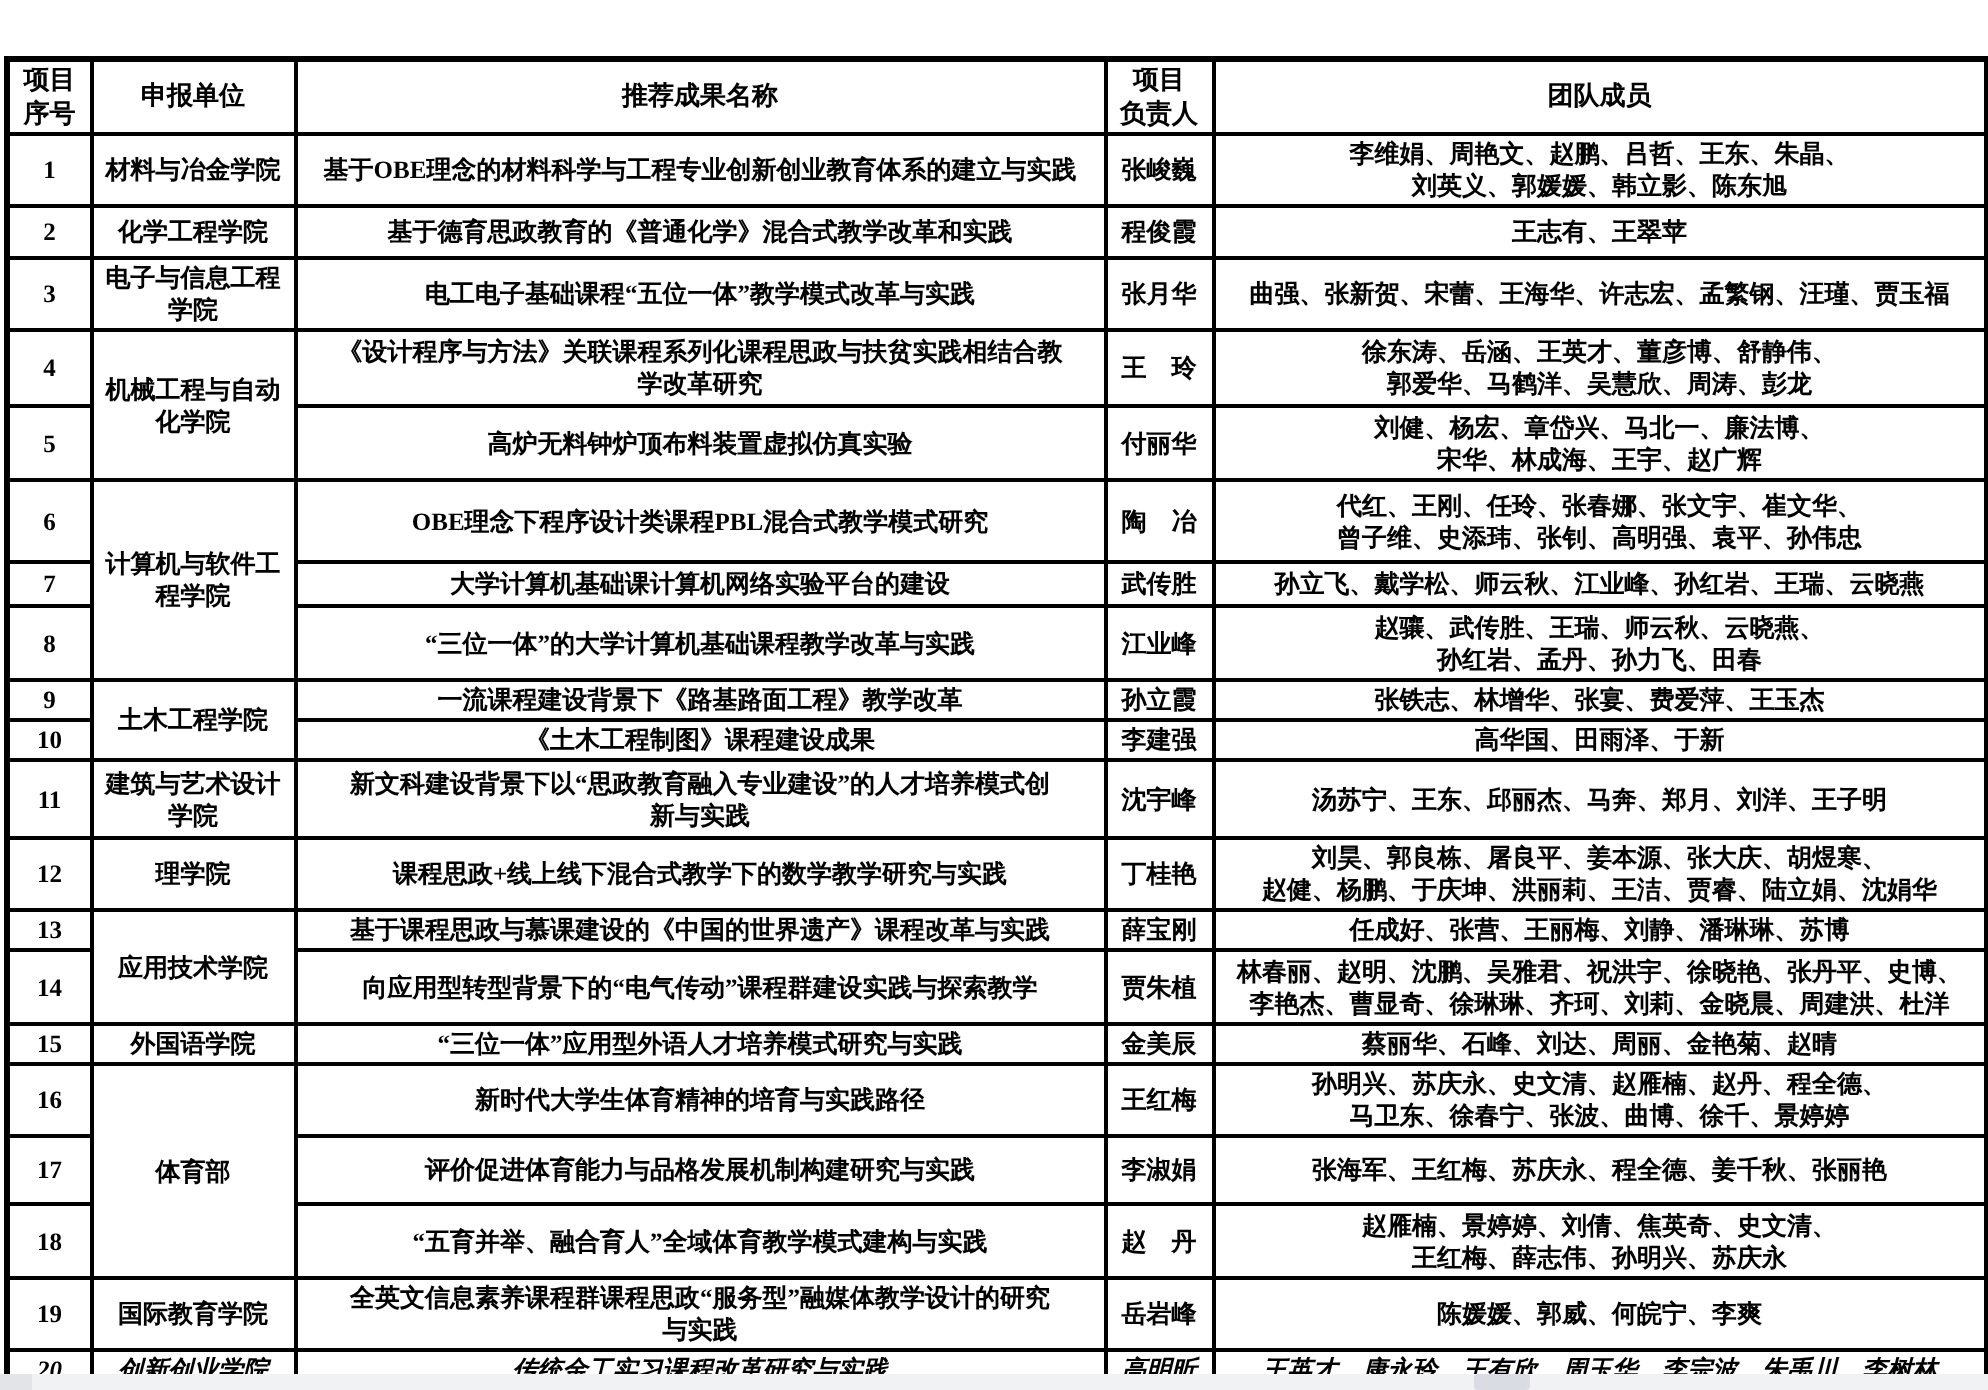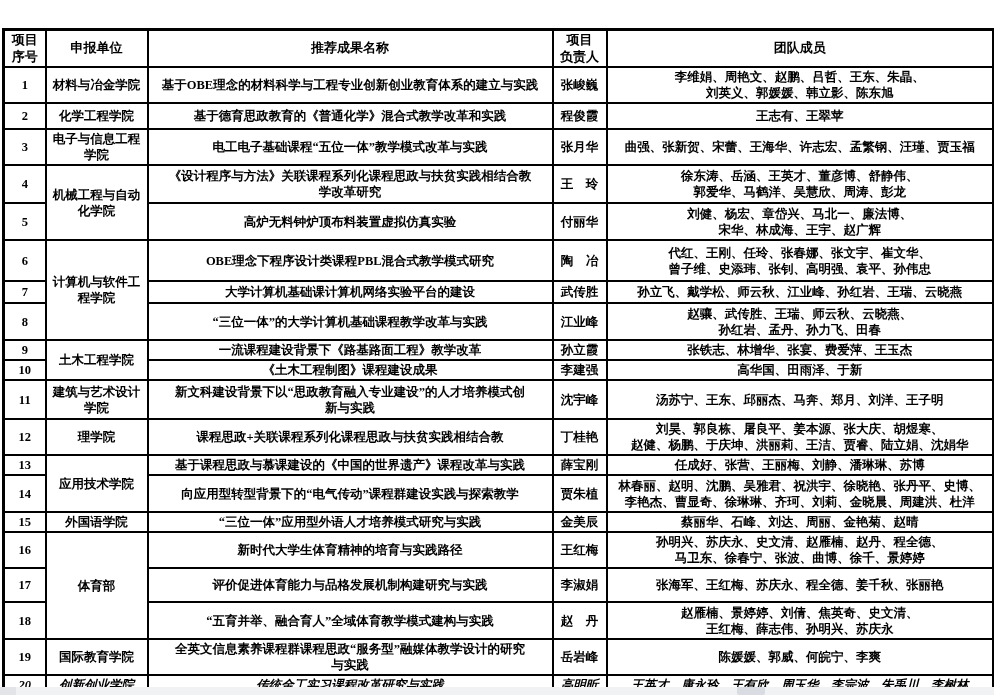--- a/index.html
+++ b/index.html
@@ -187,21 +187,21 @@
           <td>建筑与艺术设计
 学院</td>
           <td>新文科建设背景下以“思政教育融入专业建设”的人才培养模式创
 新与实践</td>
           <td>沈宇峰</td>
           <td>汤苏宁、王东、邱丽杰、马奔、郑月、刘洋、王子明</td>
         </tr>
         <tr style="height: 26px;">
           <td>12</td>
           <td>理学院</td>
-          <td>课程思政+关联课程系列化课程思政与扶贫实践相结合教</td>
+          <td>课程思政+线上线下混合式教学下的数学教学研究与实践</td>
           <td>丁桂艳</td>
           <td>刘昊、郭良栋、屠良平、姜本源、张大庆、胡煜寒、
 赵健、杨鹏、于庆坤、洪丽莉、王洁、贾睿、陆立娟、沈娟华</td>
         </tr>
         <tr style="height: 20px;">
           <td>13</td>
           <td rowspan="2">应用技术学院</td>
           <td>基于课程思政与慕课建设的《中国的世界遗产》课程改革与实践</td>
           <td>薛宝刚</td>
           <td>任成好、张营、王丽梅、刘静、潘琳琳、苏博</td>

